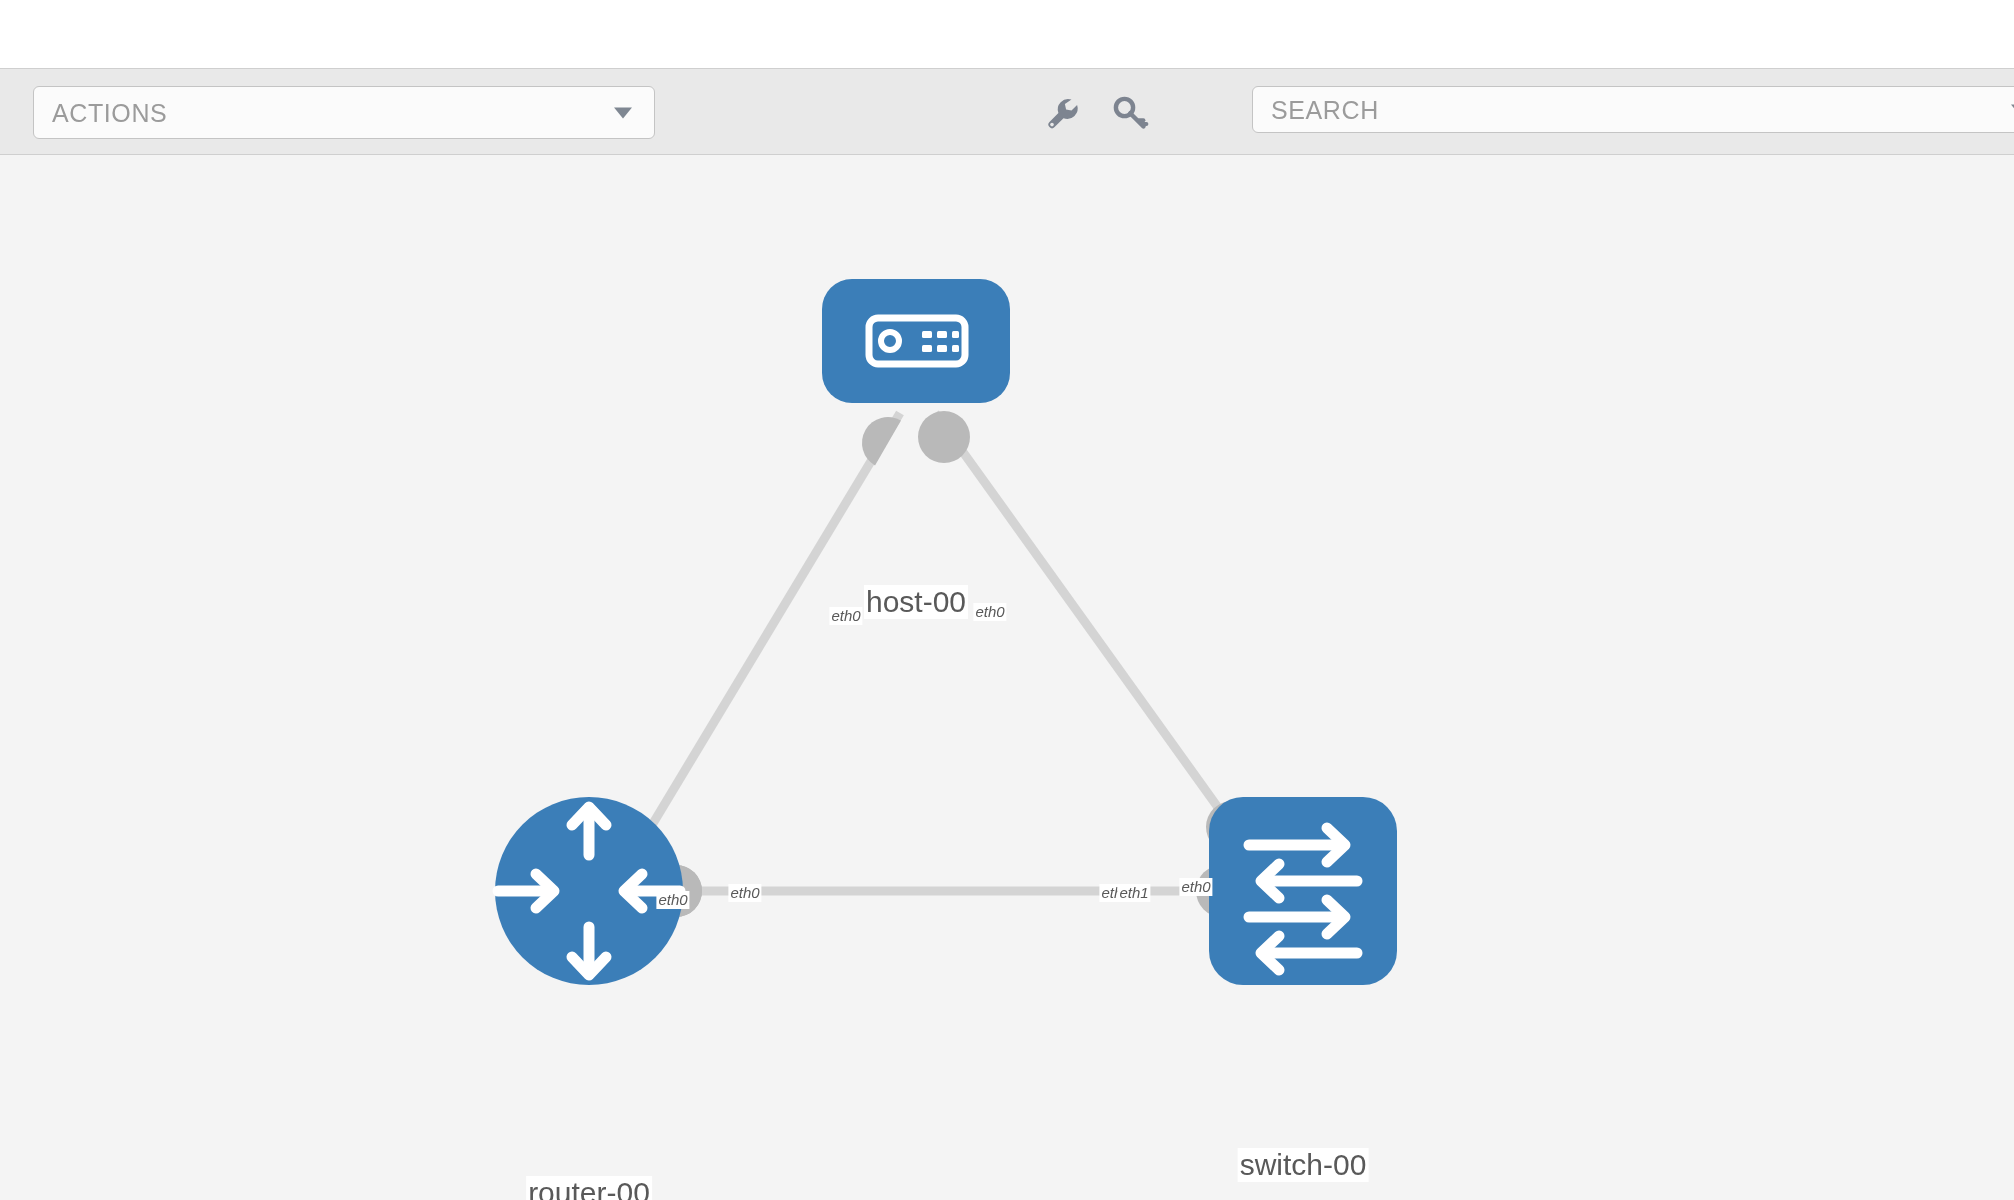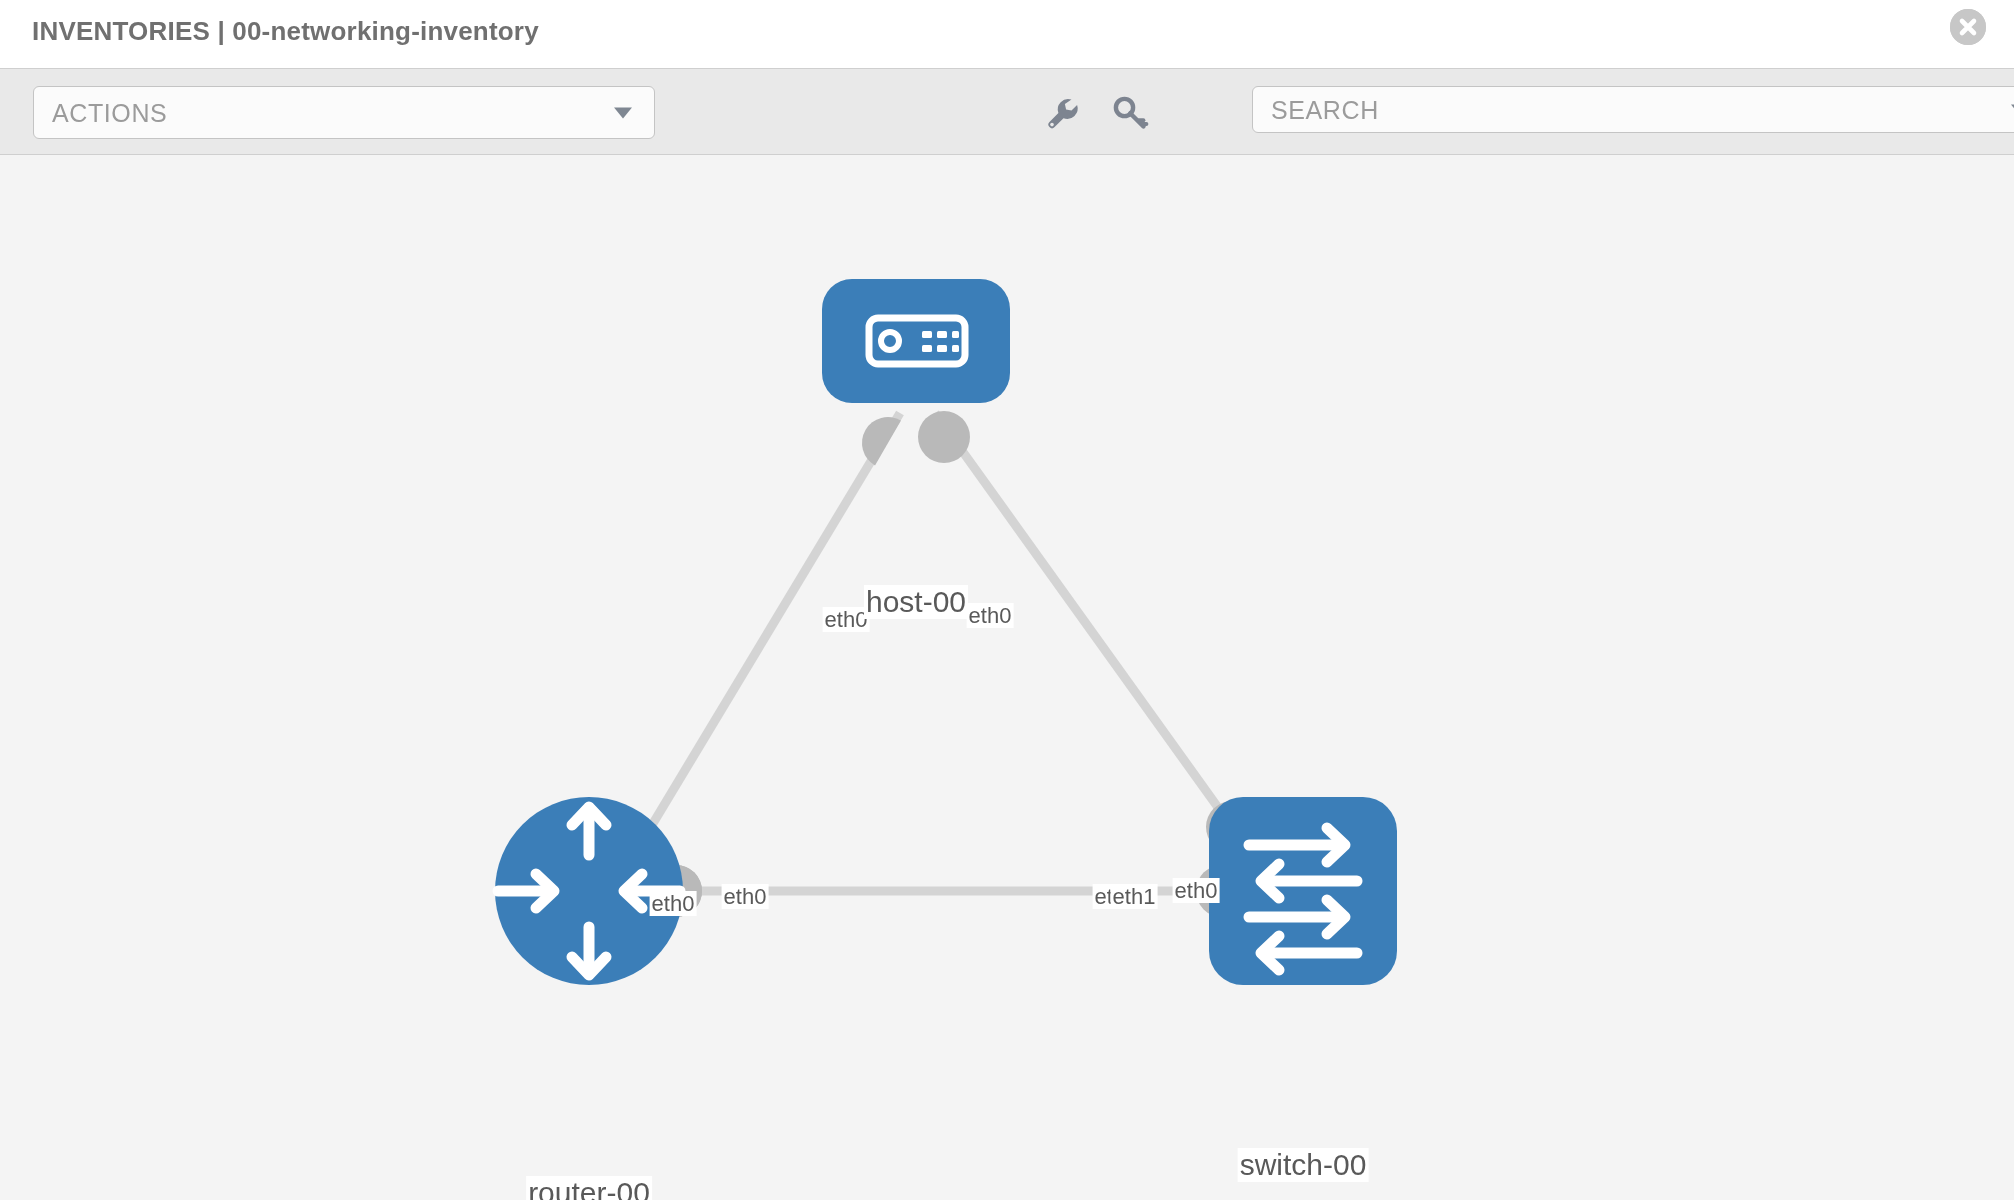--- a/index.html
+++ b/index.html
@@ -133,38 +133,30 @@
     color: #595959;
     white-space: nowrap;
     line-height: 1.05;
     padding: 1px 2px;
   }
   .node-label {
     font-size: 30px;
     transform: translateX(-50%);
   }
   .edge-label {
-    font-size: 22px;
+    font-size: 15px;
     transform: translateX(-50%);
+    font-style: italic;
   }
 </style>
 </head>
 <body>
 
 <div class="app">
 
-  <div class="header">
-    <div class="header-title">INVENTORIES | 00-networking-inventory</div>
-    <div class="close-btn">
-      <svg width="36" height="36" viewBox="0 0 36 36" aria-hidden="true">
-        <circle cx="18" cy="18" r="18" fill="#c7c7c7"></circle>
-        <path d="M12 12 L24 24 M24 12 L12 24" stroke="#ffffff" stroke-width="4.6" stroke-linecap="round"></path>
-      </svg>
-    </div>
-  </div>
 
   <div class="toolbar">
 
     <div class="select-box" id="actions-select">
       <span class="sel-label">ACTIONS</span>
       <span class="caret"></span>
     </div>
 
     <div class="tool-icon" id="wrench-btn">
       <svg width="44" height="44" viewBox="0 0 44 44" aria-hidden="true">

